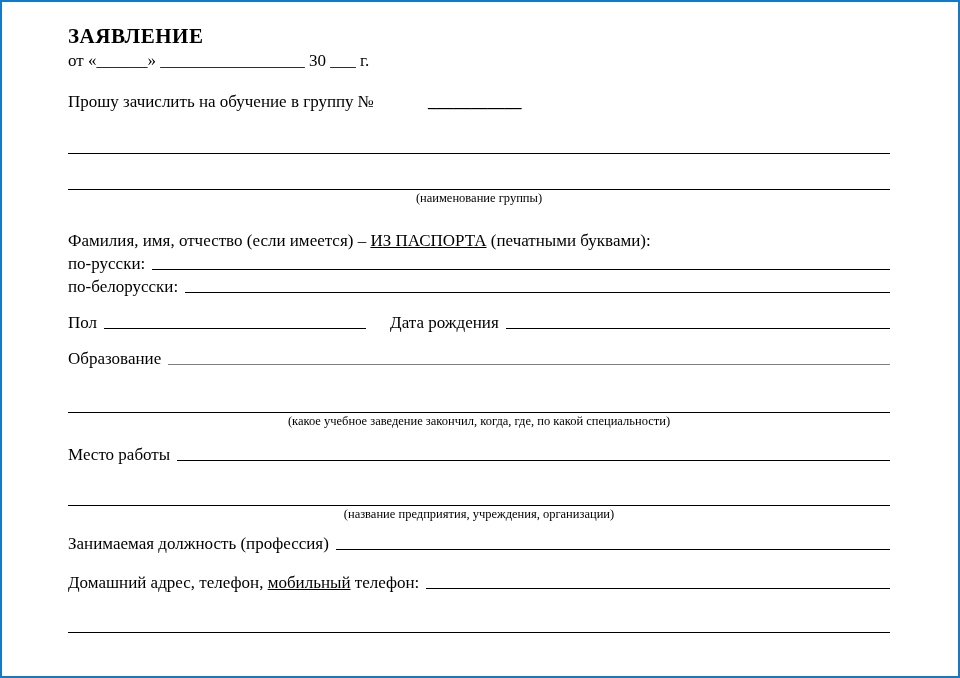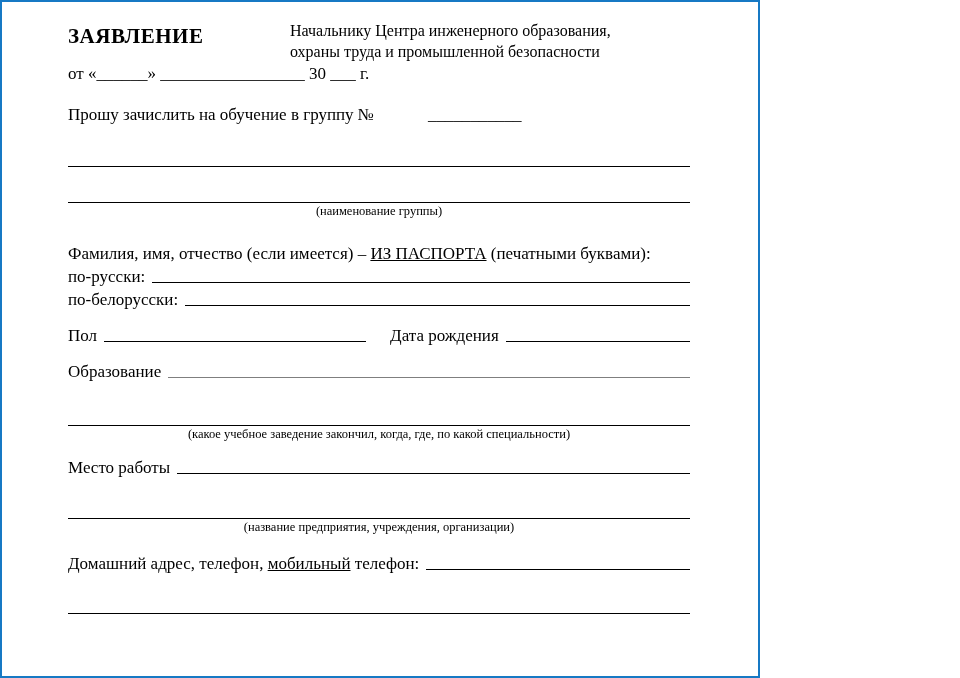--- a/index.html
+++ b/index.html
@@ -1,61 +1,57 @@
 <!DOCTYPE html>
 <html lang="ru"><head>
 <meta charset="utf-8">
 <style>
   html,body{margin:0;padding:0;background:#fff;}
   .page{
-    width:760px;height:678px;box-sizing:border-box;
+    width:960px;height:678px;box-sizing:border-box;
     border:2px solid #1779C4;
     background:#fff;
     font-family:"Liberation Serif","DejaVu Serif",serif;
     font-size:17px;color:#000;
     padding:18px 68px 16px 66px;
     overflow:hidden;
   }
   .header{display:flex;justify-content:space-between;align-items:flex-start;}
   .title{font-size:21px;font-weight:bold;letter-spacing:.5px;margin:4px 0 0 0;}
   .addressee{width:400px;font-size:16px;line-height:21px;text-align:left;}
   .date-row{margin-top:2px;}
   .row{display:flex;align-items:flex-end;white-space:nowrap;}
   .fill{flex:1 1 auto;border-bottom:1px solid #000;height:2px;margin:0 0 4px 7px;min-width:40px;}
   .fill.gray{border-bottom-color:#7f7f7f;}
   .fill.fixed{flex:0 0 262px;}
   .gap-label{margin-left:24px;}
   .full-line{border-bottom:1px solid #000;height:0;}
   .caption{font-size:12.5px;text-align:center;margin-top:1px;}
   .u{text-decoration:underline;}
-  .blank-text{margin-left:6px;letter-spacing:0;}
+  .blank-text{margin-left:6px;letter-spacing:0;font-weight:bold;}
   
   .mt-request{margin-top:21px;gap:48px;}
   .mt-line1{margin-top:41px;}
   .mt-line2{margin-top:35px;}
   .mt-fio{margin-top:25px;}
   .mt-field{margin-top:16px;}
   .mt-field-lg{margin-top:3px;}
   .mt-edu-line{margin-top:43px;}
   .mt-work-line{margin-top:40px;}
   .mt-pos{margin-top:12px;}
   .mt-addr{margin-top:19px;text-align:right;}
   .mt-last-line{margin-top:39px;}
 </style>
 </head>
 <body>
 
 <div class="page" style="border-color: rgb(23, 121, 196);">
 
   <div class="header">
     <h1 class="title">ЗАЯВЛЕНИЕ</h1>
-    <div class="addressee">
-      <div>Начальнику Центра инженерного образования,</div>
-      <div>охраны труда и промышленной безопасности</div>
-    </div>
   </div>
 
   <div class="date-row">от «______» _________________  30 ___ г.</div>
 
   <div class="row mt-request">
     <span>Прошу зачислить на обучение в группу №</span>
     <span class="blank-text">___________</span>
   </div>
 
   <div class="full-line mt-line1"></div>
@@ -92,20 +88,24 @@
   <div class="caption">(какое учебное заведение закончил, когда, где, по какой специальности)</div>
 
   <div class="row mt-field">
     <span>Место работы</span>
     <span class="fill"></span>
   </div>
 
   <div class="full-line mt-work-line"></div>
   <div class="caption">(название предприятия, учреждения, организации)</div>
 
+  <div class="row mt-pos">
+    <span>Занимаемая должность (профессия)</span>
+    <span class="fill"></span>
+  </div>
 
   <div class="row mt-addr">
     <span><span>Домашний адрес, телефон, </span><span class="u">мобильный</span><span> телефон:</span></span>
     <span class="fill"></span>
   </div>
 
   <div class="full-line mt-last-line"></div>
 
 </div>
 

